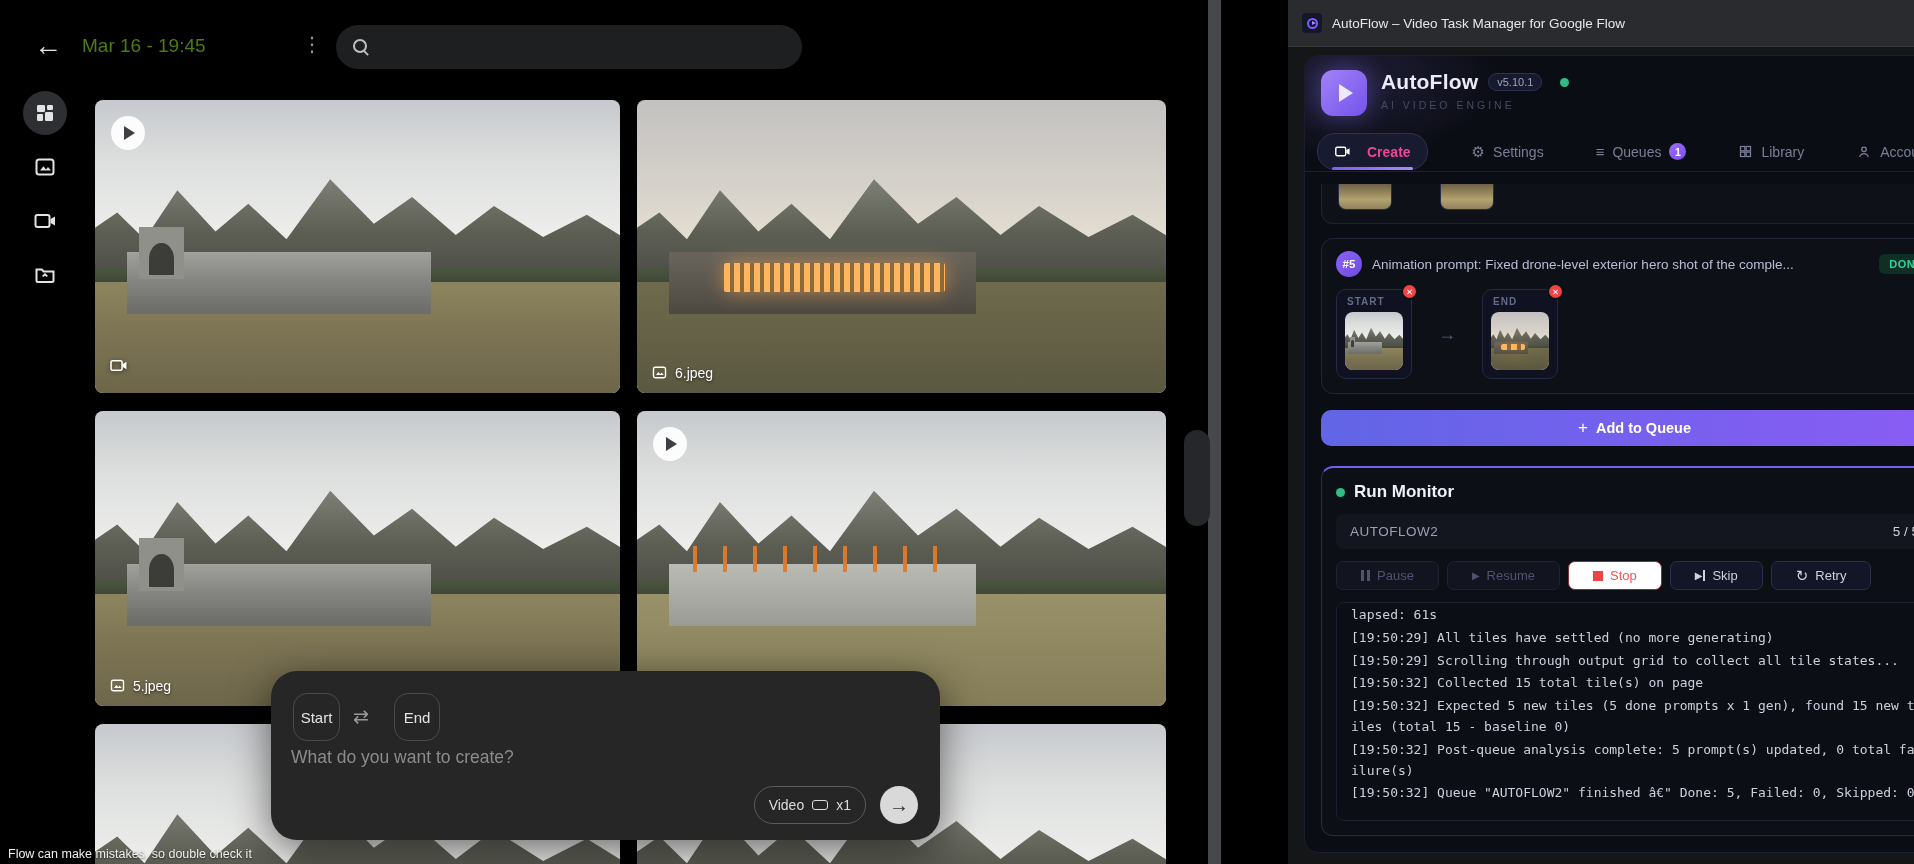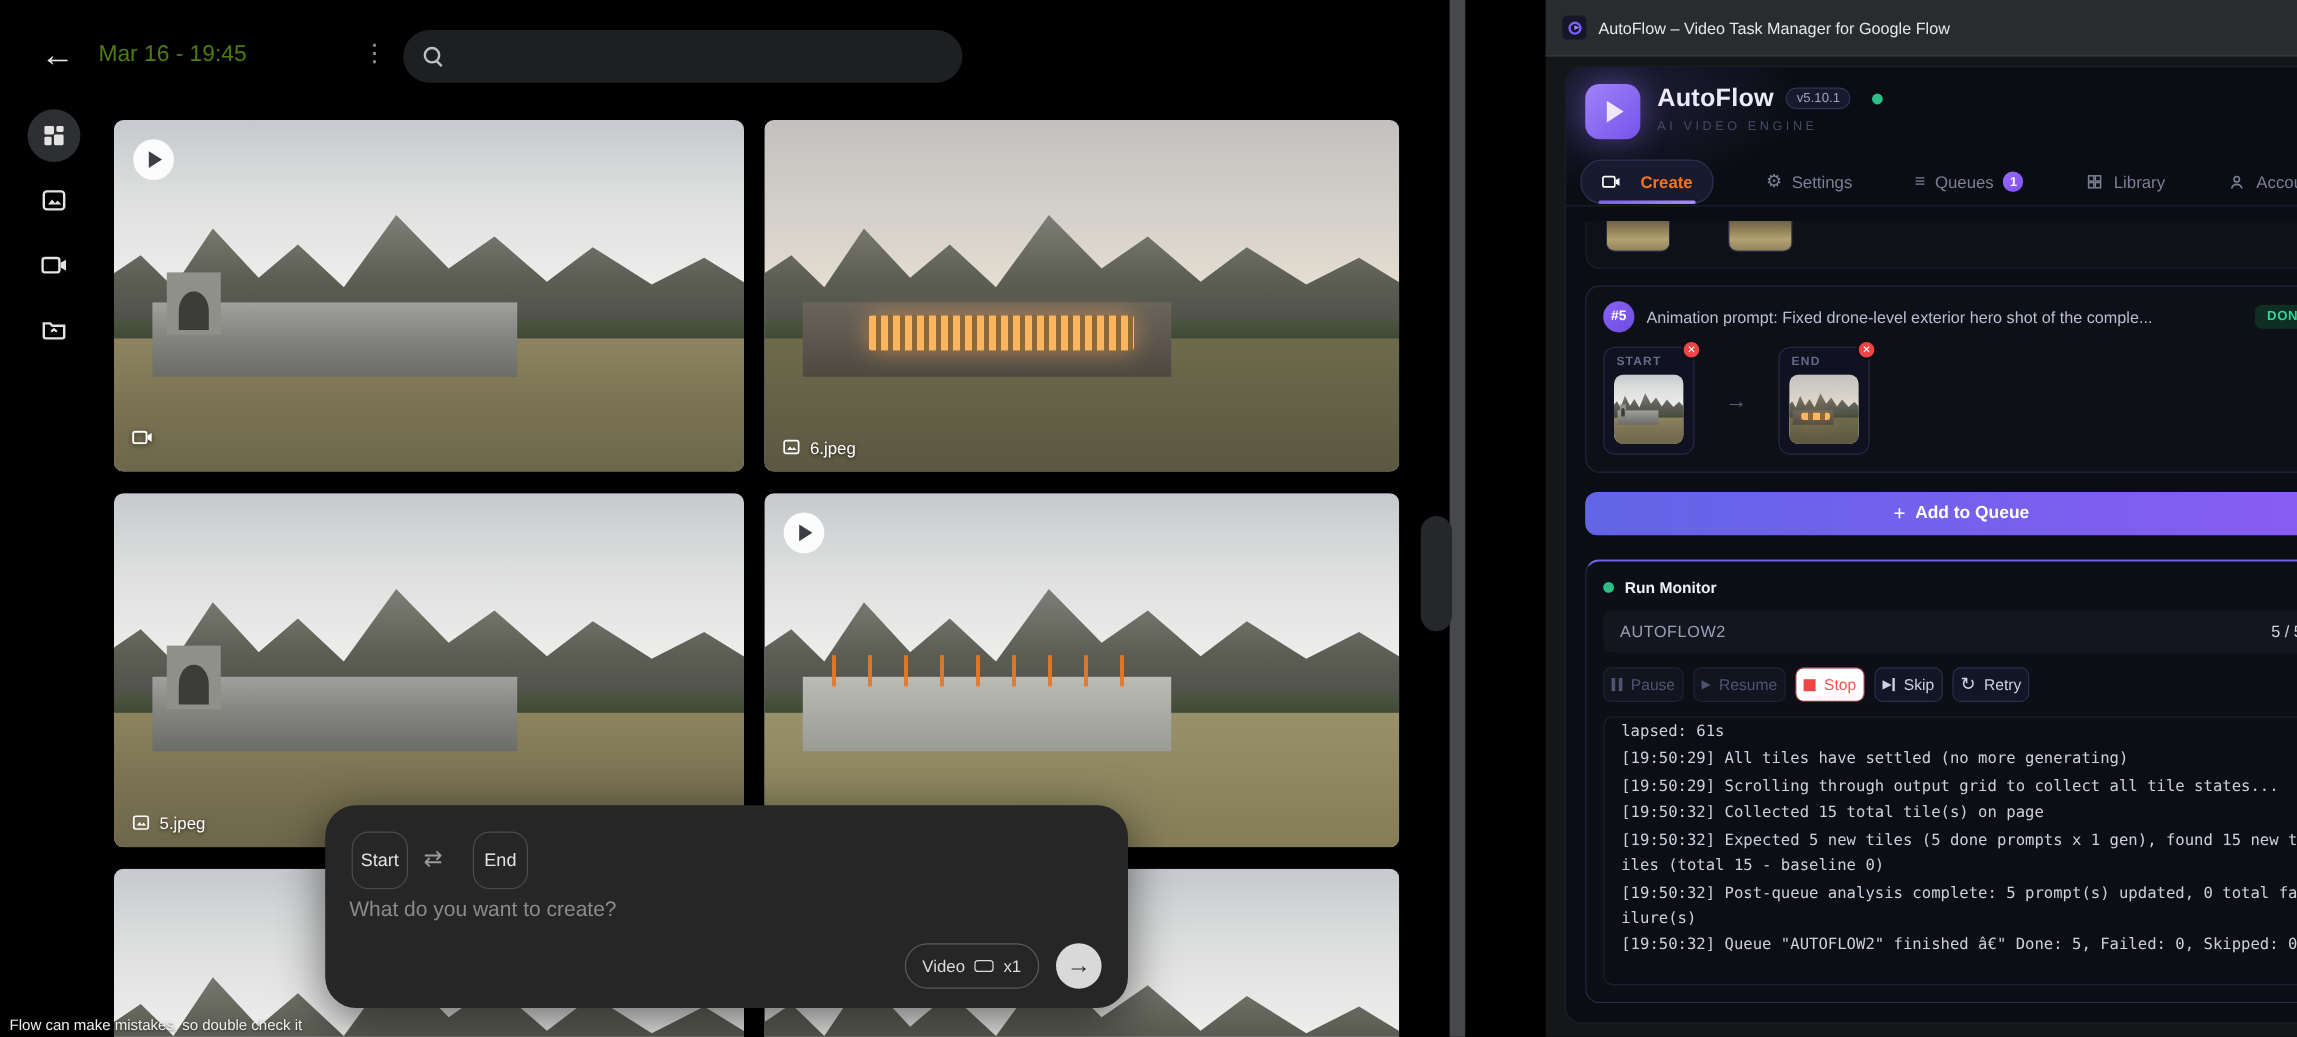--- a/index.html
+++ b/index.html
@@ -125,21 +125,21 @@
   .ver-badge { border:1px solid #2e3352; background:#171a2c; color:#9ba1c0; font-size:11px; border-radius:9px; padding:2px 8px; }
   .status-dot { width:9px; height:9px; border-radius:50%; background:#2ebd85; margin-left:8px; }
   .tagline { color:#454b63; font-size:10.5px; letter-spacing:3px; margin-top:5px; }
   .info-btn { position:absolute; right:18px; top:22px; width:20px; height:20px; border:1.5px solid #7e849a;
     border-radius:50%; color:#9aa0b5; font-size:11px; font-style:italic; font-weight:bold;
     display:flex; align-items:center; justify-content:center; cursor:pointer; }
 
   .tabs { display:flex; align-items:center; gap:36px; padding:10px 12px 0; border-bottom:1px solid #1c2033; height:50px; }
   .tab { display:flex; align-items:center; gap:8px; color:#7a7f95; font-size:14px; cursor:pointer; position:relative;
     padding:9px 8px; }
-  .tab.active { background:#181a30; border:1px solid #2d3153; border-radius:18px; padding:9px 16px; color:#f97316; font-weight:bold;gap:16px; }
+  .tab.active { background:#181a30; border:1px solid #2d3153; border-radius:18px; padding:9px 16px; color:#ec4899; font-weight:bold;gap:16px; }
   .tab.active::after { content:''; position:absolute; left:14px; right:14px; bottom:-1px; height:3px; border-radius:2px;
     background:linear-gradient(90deg,#7b5cf7,#a78bfa); }
   .tab svg { display:block; }
   .q-badge { width:17px; height:17px; border-radius:50%; background:linear-gradient(135deg,#9a6bfa,#7c4ff0);
     color:#fff; font-size:10.5px; font-weight:bold; display:flex; align-items:center; justify-content:center; }
   .q-ic { font-size:15px; line-height:1; }
 
   .scroll { flex:1; padding:12px 16px 16px; overflow:hidden; display:flex; flex-direction:column; }
 
   .partial-card { height:40px; border:1px solid #1f2238; border-top:none; border-radius:0 0 12px 12px;
@@ -167,26 +167,26 @@
   .queue-btn { margin-top:16px; height:36px; border:none; border-radius:10px; cursor:pointer;
     background:linear-gradient(90deg,#6165e6,#8a5cf5); color:#fff; font-size:14.5px; font-weight:bold;
     display:flex; align-items:center; justify-content:center; gap:8px; flex:0 0 auto;
     font-family:"Liberation Sans","DejaVu Sans",sans-serif; }
   .queue-btn .plus { font-size:17px; font-weight:normal; }
 
   .run-card { margin-top:20px; flex:1; border:1px solid #272b49; border-top:2px solid #6f63ee; border-radius:12px;
     background:#0d0f17; padding:14px; display:flex; flex-direction:column; }
   .run-head { display:flex; align-items:center; gap:9px; }
   .run-dot { width:9px; height:9px; border-radius:50%; background:#2ebd85; }
-  .run-title { color:#eef0f6; font-size:13px; font-weight:bold; }
+  .run-title { color:#eef0f6; font-size:17px; font-weight:bold; }
   .queue-bar { margin-top:12px; background:#14161f; border-radius:8px; padding:10px 14px; display:flex; align-items:center; }
   .queue-name { flex:1; color:#9aa0b4; font-size:13.5px; letter-spacing:.5px; }
   .queue-progress { color:#d0d3e0; font-size:13.5px;margin-left:24px; }
   .ctrl-row { display:flex; gap:8px; margin-top:12px; }
-  .ctrl { height:29px; border-radius:7px; padding:0 6px; font-size:13px; display:flex; align-items:center; gap:7px;
+  .ctrl { height:29px; border-radius:7px; padding:0 24px; font-size:13px; display:flex; align-items:center; gap:7px;
     cursor:pointer; border:1px solid #1f2336; background:#121420; color:#4e5470;
     font-family:"Liberation Sans","DejaVu Sans",sans-serif;justify-content:center; }
   .ctrl.enabled { background:#121627; border-color:#2a2f4a; color:#cdd1e2; }
   .ctrl.stop { background:#ffffff; border-color:#8a2f3a; color:#f25555; }
   .icon-pause { display:inline-flex; gap:3px; } .icon-pause i { width:3px; height:11px; background:currentColor; display:block; }
   .icon-stopsq { width:10px; height:10px; background:#ef4444; display:inline-block; }
   .icon-skip { display:inline-flex; align-items:center; gap:1px; font-size:10px; }
   .icon-skip::after { content:''; width:2px; height:11px; background:currentColor; display:inline-block; }
   .icon-resume { font-size:10px; } .icon-retry { font-size:15px; line-height:1; }
 

